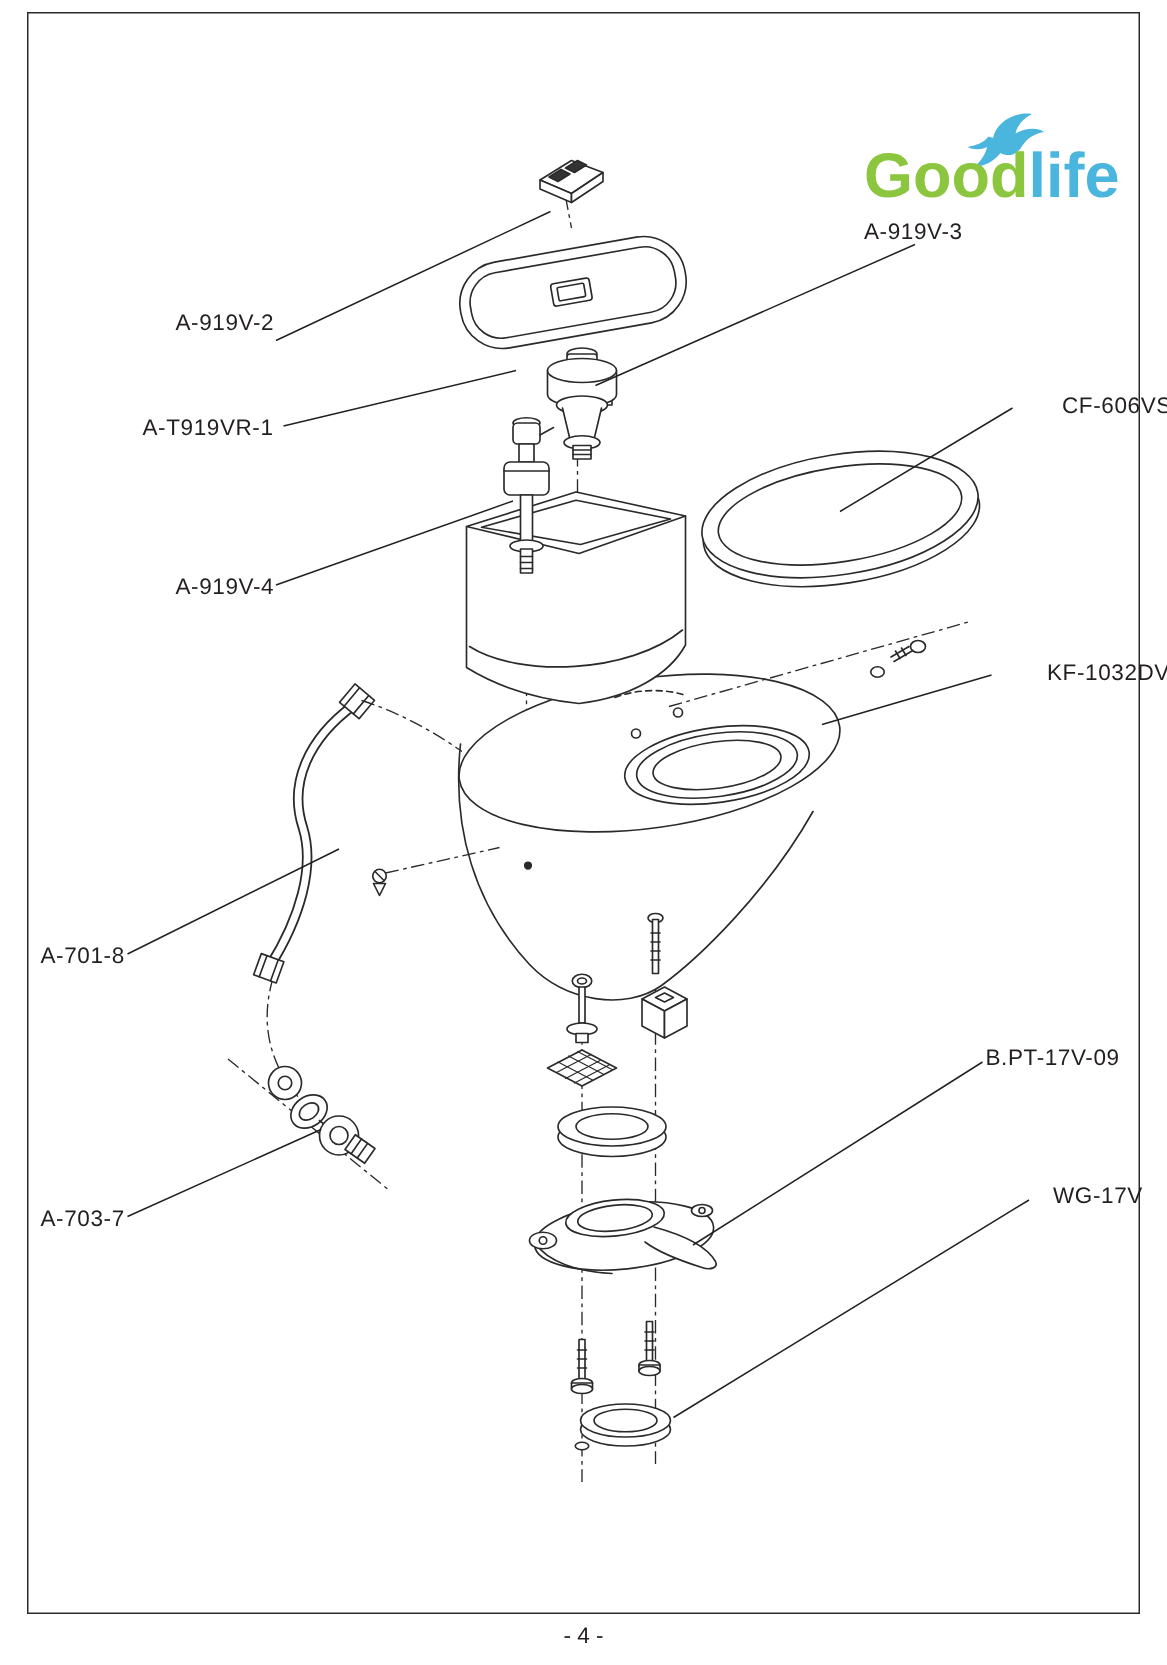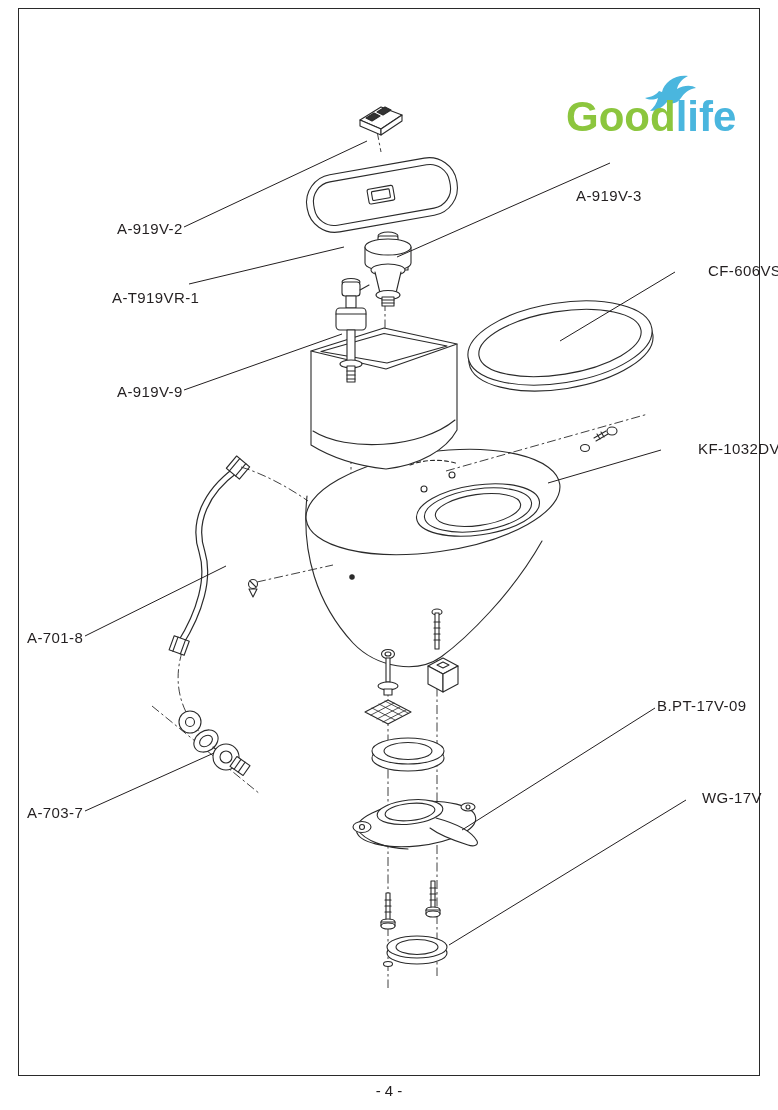--- a/index.html
+++ b/index.html
@@ -4,21 +4,21 @@
 <style>
   html,body{margin:0;padding:0;background:#ffffff;}
   body{width:778px;height:1110px;position:relative;font-family:"Liberation Sans",sans-serif;overflow:hidden;}
   .page{position:absolute;inset:0;background:#fff;}
   .frame{position:absolute;left:18px;top:8px;width:740px;height:1066px;border:1.5px solid #2a2a2a;}
   svg.diagram{position:absolute;left:0;top:0;z-index:1;}
   .labels{position:absolute;inset:0;z-index:5;}
   .plabel{position:absolute;font-size:15px;color:#231f20;letter-spacing:0.4px;white-space:nowrap;}
   .logo{position:absolute;left:556px;top:70px;width:204px;height:100px;z-index:2;}
   .logo .bird{position:absolute;left:78px;top:0px;}
-  .logo .line1{position:absolute;left:10px;top:26px;font-size:42px;font-weight:600;letter-spacing:0px;line-height:1;}
+  .logo .line1{position:absolute;left:20px;top:26px;font-size:42px;font-weight:600;letter-spacing:0px;line-height:1;}
   .logo .line1 .g{color:#8CC63E;}
   .logo .line1 .b{color:#4AB6DE;}
   .logo .line2{position:absolute;left:14px;top:74px;font-size:19px;letter-spacing:1.5px;font-weight:500;}
   .logo .line2 .tg{color:#8CC63E;}
   .logo .line2 .tb{color:#58A0D7;}
   .pagenum{position:absolute;left:0;top:1082px;width:778px;text-align:center;font-size:15px;color:#231f20;z-index:5;}
 </style>
 </head>
 <body>
 
@@ -260,24 +260,24 @@
   </svg>
 
   <div class="logo">
     <svg class="bird" width="70" height="50" viewBox="0 0 70 50">
       <path d="M 28,22 C 30,12 42,4 54,6 C 48,9 44,14 43,19 C 50,15 58,15 62,18 C 55,19 50,23 47,28 C 44,33 38,35 33,32 C 28,38 22,41 16,41 C 20,37 23,33 24,28 C 20,30 15,30 11,28 C 17,27 22,25 25,21 Z" fill="#4AB6DE"></path>
     </svg>
     <div class="line1"><span class="g">Good</span><span class="b">life</span></div>
   </div>
 
   <div class="labels">
-    <div class="plabel" style="left:117px;top:220px;text-align:right;">A-919V-2</div>
-    <div class="plabel" style="left:112px;top:277px;margin-top:12px;">A-T919VR-1</div>
-    <div class="plabel" style="left:117px;top:383px;">A-919V-9</div>
-    <div class="plabel" style="left:576px;top:146px;margin-top:41px;">A-919V-3</div>
+    <div class="plabel" style="left:117px;top:207px;text-align:right;">A-919V-2</div>
+    <div class="plabel" style="left:95px;top:277px;">A-T919VR-1</div>
+    <div class="plabel" style="left:117px;top:383px;">A-919V-4</div>
+    <div class="plabel" style="left:576px;top:146px;">A-919V-3</div>
     <div class="plabel" style="left:676px;top:262px;margin-left:32px;">CF-606VS</div>
     <div class="plabel" style="left:698px;top:440px;">KF-1032DV</div>
     <div class="plabel" style="left:27px;top:629px;">A-701-8</div>
     <div class="plabel" style="left:27px;top:804px;">A-703-7</div>
     <div class="plabel" style="left:657px;top:697px;">B.PT-17V-09</div>
     <div class="plabel" style="left:688px;top:789px;margin-left:14px;">WG-17V</div>
   </div>
 
   <div class="pagenum">- 4 -</div>
 

